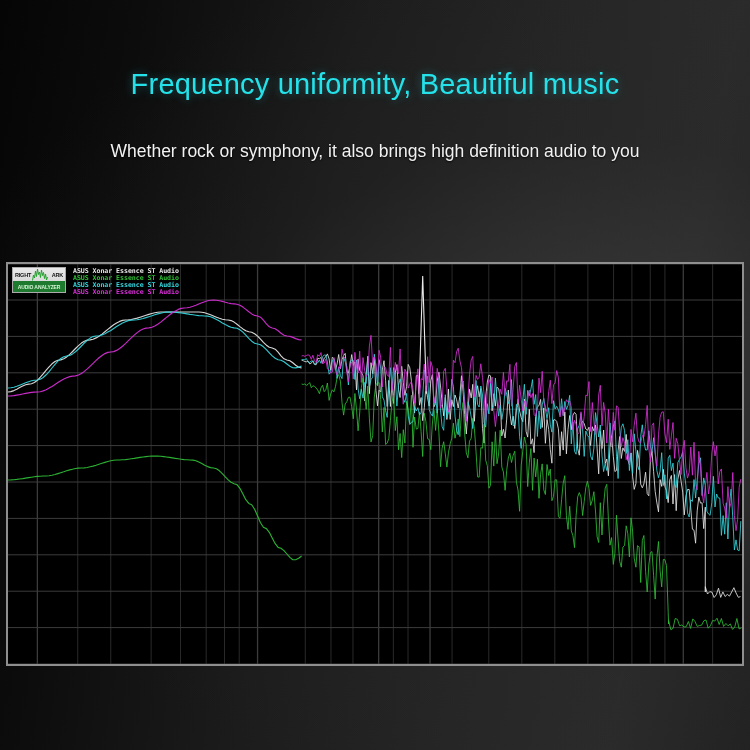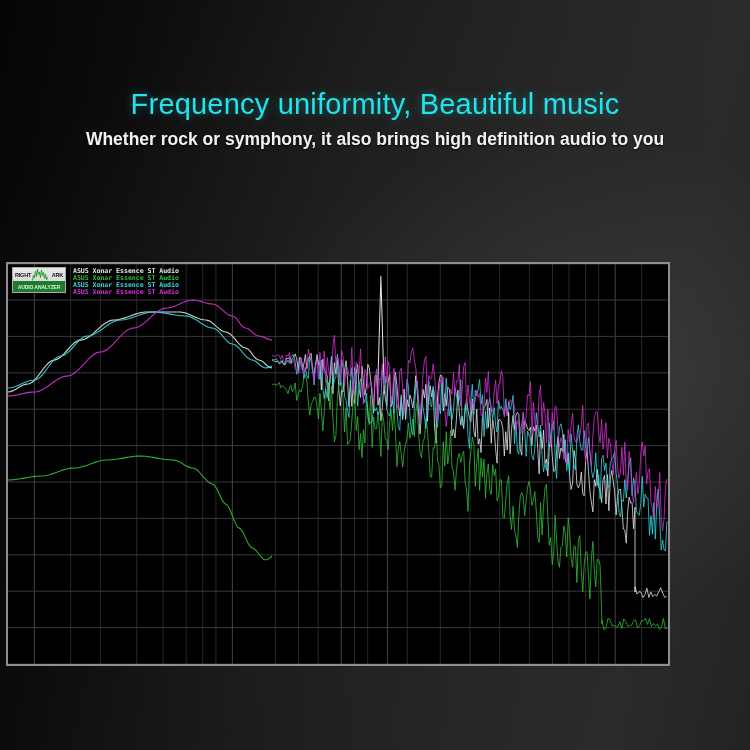--- a/index.html
+++ b/index.html
@@ -15,36 +15,36 @@
       radial-gradient(ellipse 900px 600px at 78% 50%, rgba(70,70,70,0.55) 0%, rgba(40,40,40,0.25) 40%, rgba(0,0,0,0) 72%),
       linear-gradient(100deg,#050505 0%, #0c0c0c 16%, #1c1c1c 42%, #262626 66%, #2b2b2b 84%, #222 100%);
     overflow:hidden;
   }
   #hero{
     position:absolute;left:0;top:0;width:750px;height:252px;
     display:flex;flex-direction:column;align-items:center;
     justify-content:flex-start;
   }
   #title{
-    margin-top:88px;
+    margin-top:68px;
     font-size:29px;letter-spacing:.2px;
     color:#25e2ea;
     text-shadow:0 0 10px rgba(37,226,234,.35);
     white-space:nowrap;font-weight:400;
   }
   .sub{
     color:#f2f2f2;font-size:17.5px;white-space:nowrap;font-weight:400;
     text-shadow:0 1px 2px rgba(0,0,0,.9);
   }
   #sub1{margin-top:21px;}
-  #sub2{margin-top:8px;font-weight:bold;}
+  #sub2{margin-top:40px;}
 
   
   #chart-wrap{
-    position:absolute;left:6px;top:262px;width:664px;height:404px;
+    position:absolute;left:6px;top:262px;width:738px;height:404px;
     background:#000;
     border:2px solid #8f8f8f;
     box-sizing:border-box;
     overflow:hidden;
   }
   #chart-svg{display:block;width:100%;height:100%;}
 
   
   #legend{
     position:absolute;left:4px;top:3px;

